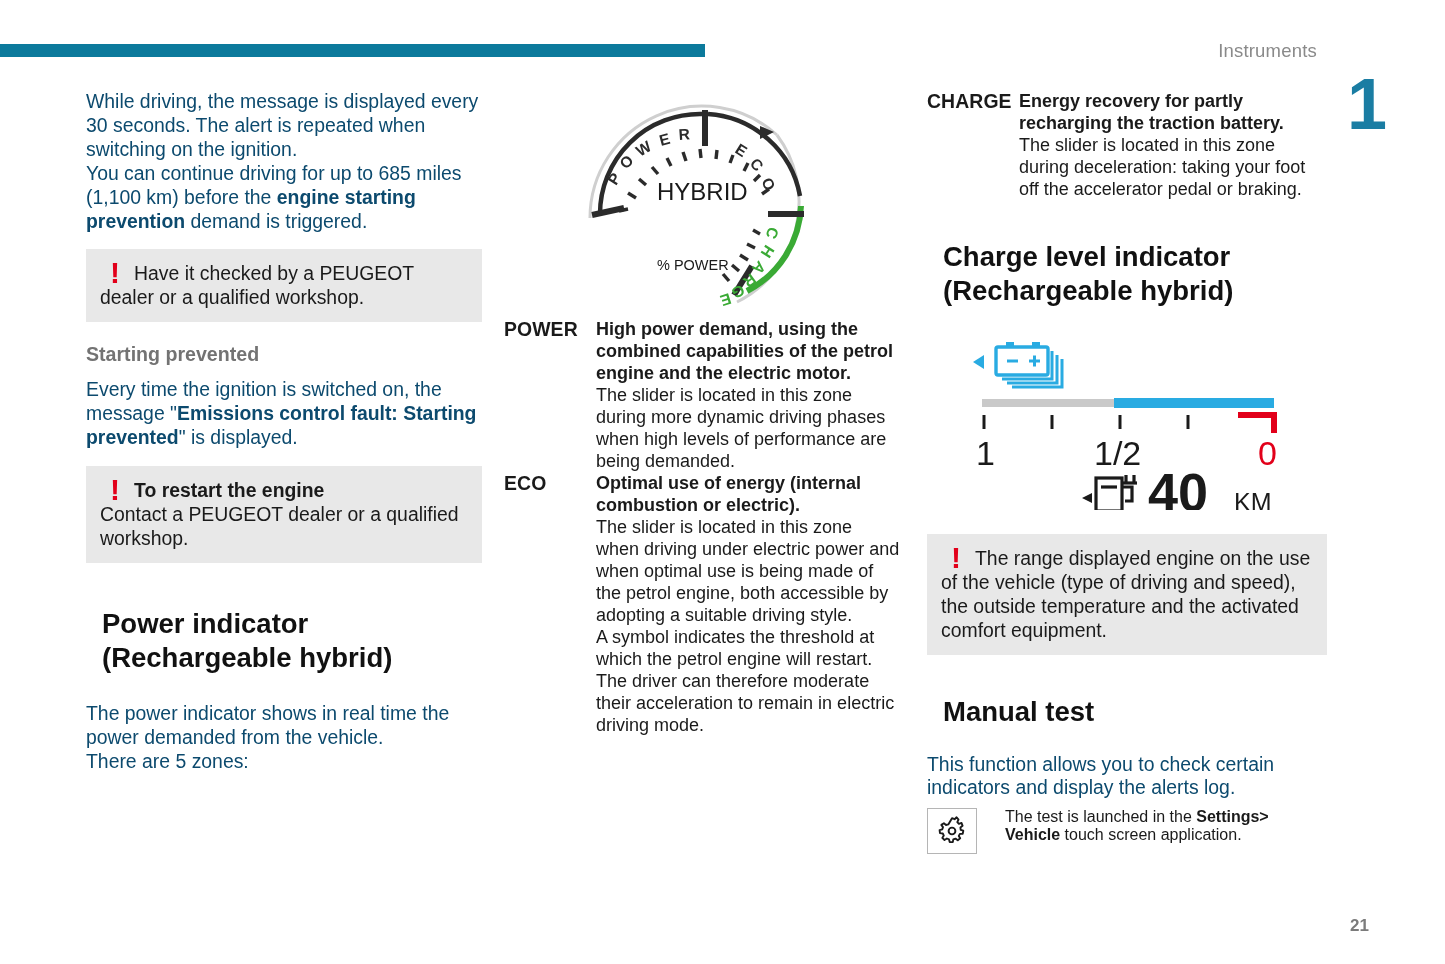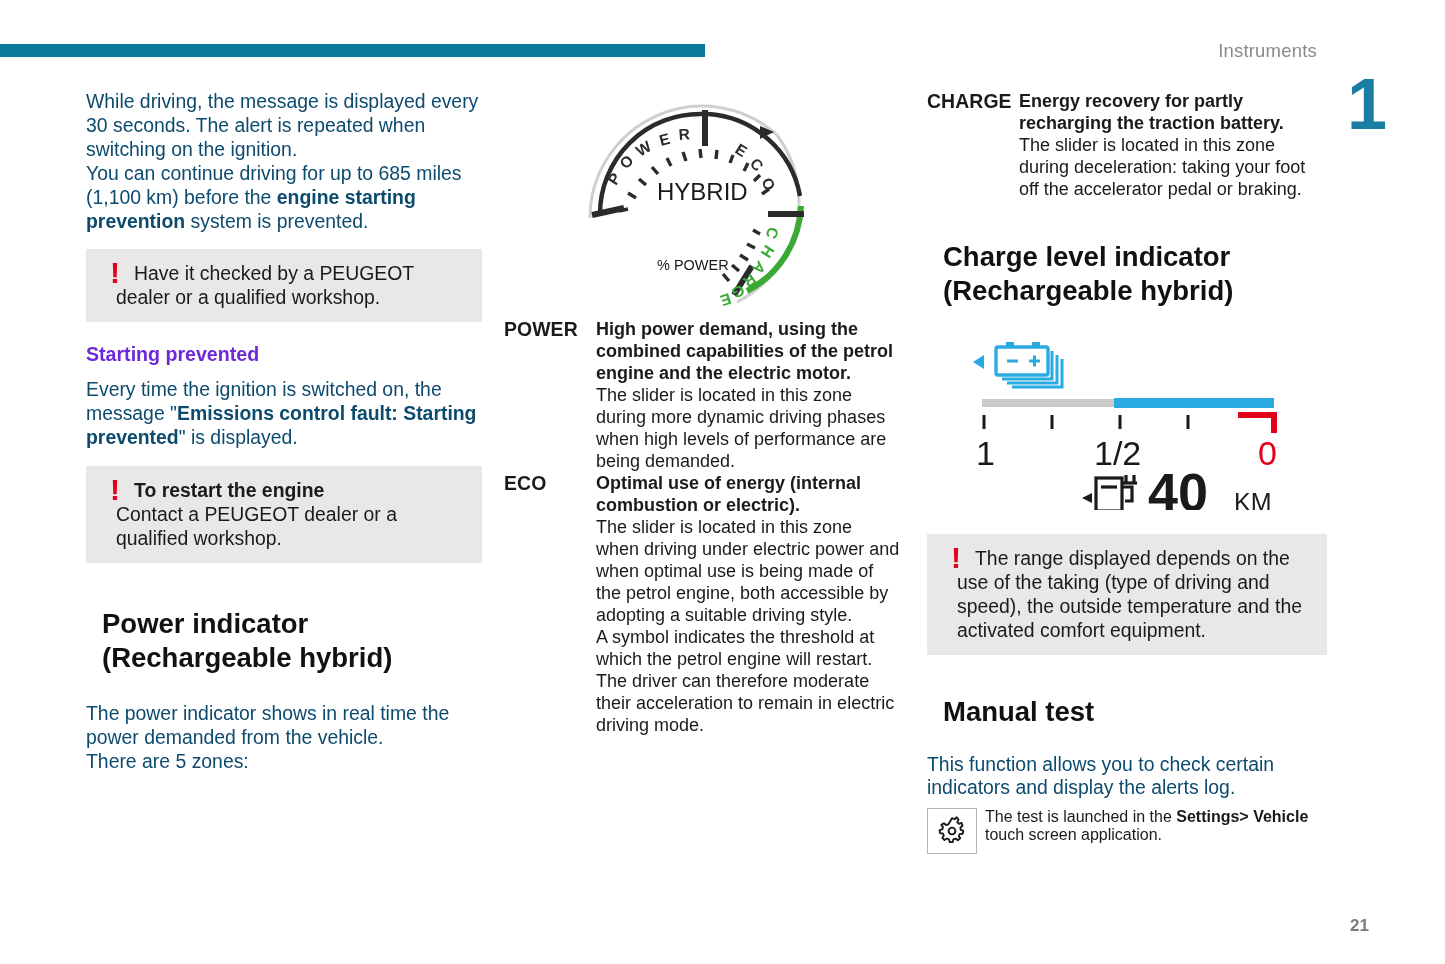--- a/index.html
+++ b/index.html
@@ -67,21 +67,21 @@
     font-size: 27.5px;
     line-height: 33.5px;
     font-weight: bold;
     color: #111;
     margin: 16px;
   }
   h3.sub-title {
     font-size: 19.6px;
     line-height: 24px;
     font-weight: bold;
-    color: #6d28d9;
+    color: #737373;
     margin: 0;
   }
 
   
   .note-box {
     background: #e8e8e8;
     position: relative;
     padding: 12px 14px 13px 14px;
   }
   .note-box .bang {
@@ -89,28 +89,27 @@
     color: #e2001a;
     font-weight: bold;
     font-size: 30px;
     line-height: 24px;
     padding: 0 14px 0 10px;
     user-select: none;
   }
   .note-box .note-text {
     font-size: 19.4px;
     line-height: 24px;
-    margin-left: 16px;
   }
 
   
   .icon-note {
     display: flex;
     align-items: flex-start;
-    gap: 8px;
+    gap: 28px;
   }
   .gear-frame {
     flex: 0 0 auto;
     width: 50px; height: 46px;
     border: 1px solid #b5b5b5;
     display: flex; align-items: center; justify-content: center;
     background: #fff;
   }
 
   
@@ -151,21 +150,21 @@
 
 <div class="top-rule"></div>
 <div class="header-title">Instruments</div>
 <div class="chapter-number">1</div>
 <div class="page-number">21</div>
 
 <div class="col col-left">
 
   <p class="para">While driving, the message is displayed every 30 seconds. The alert is repeated when switching on the ignition.</p>
 
-  <p class="para"><span>You can continue driving for up to 685 miles (1,100 km) before the </span><b>engine starting prevention</b><span> system is prevented.</span></p>
+  <p class="para"><span>You can continue driving for up to 685 miles (1,100 km) before the </span><b>engine starting prevention</b><span> demand is triggered.</span></p>
 
   <div class="spacer-16"></div>
 
   <div class="note-box">
     <span class="bang">!</span>
     <div class="note-text">Have it checked by a PEUGEOT dealer or a qualified workshop.</div>
   </div>
 
   <div class="spacer-20"></div>
 
@@ -346,21 +345,21 @@
     </svg>
   </div>
 
   <div class="spacer-8"></div>
 
 
   <div class="spacer-16"></div>
 
   <div class="note-box">
     <span class="bang">!</span>
-    <div class="note-text">The range displayed depends on the use of the taking (type of driving and speed), the outside temperature and the activated comfort equipment.</div>
+    <div class="note-text">The range displayed engine on the use of the vehicle (type of driving and speed), the outside temperature and the activated comfort equipment.</div>
   </div>
 
   <div class="spacer-24"></div>
 
   <h2 class="section-title">Manual test</h2>
 
   <div class="spacer-8"></div>
 
   <p class="para">This function allows you to check certain indicators and display the alerts log.</p>
 

